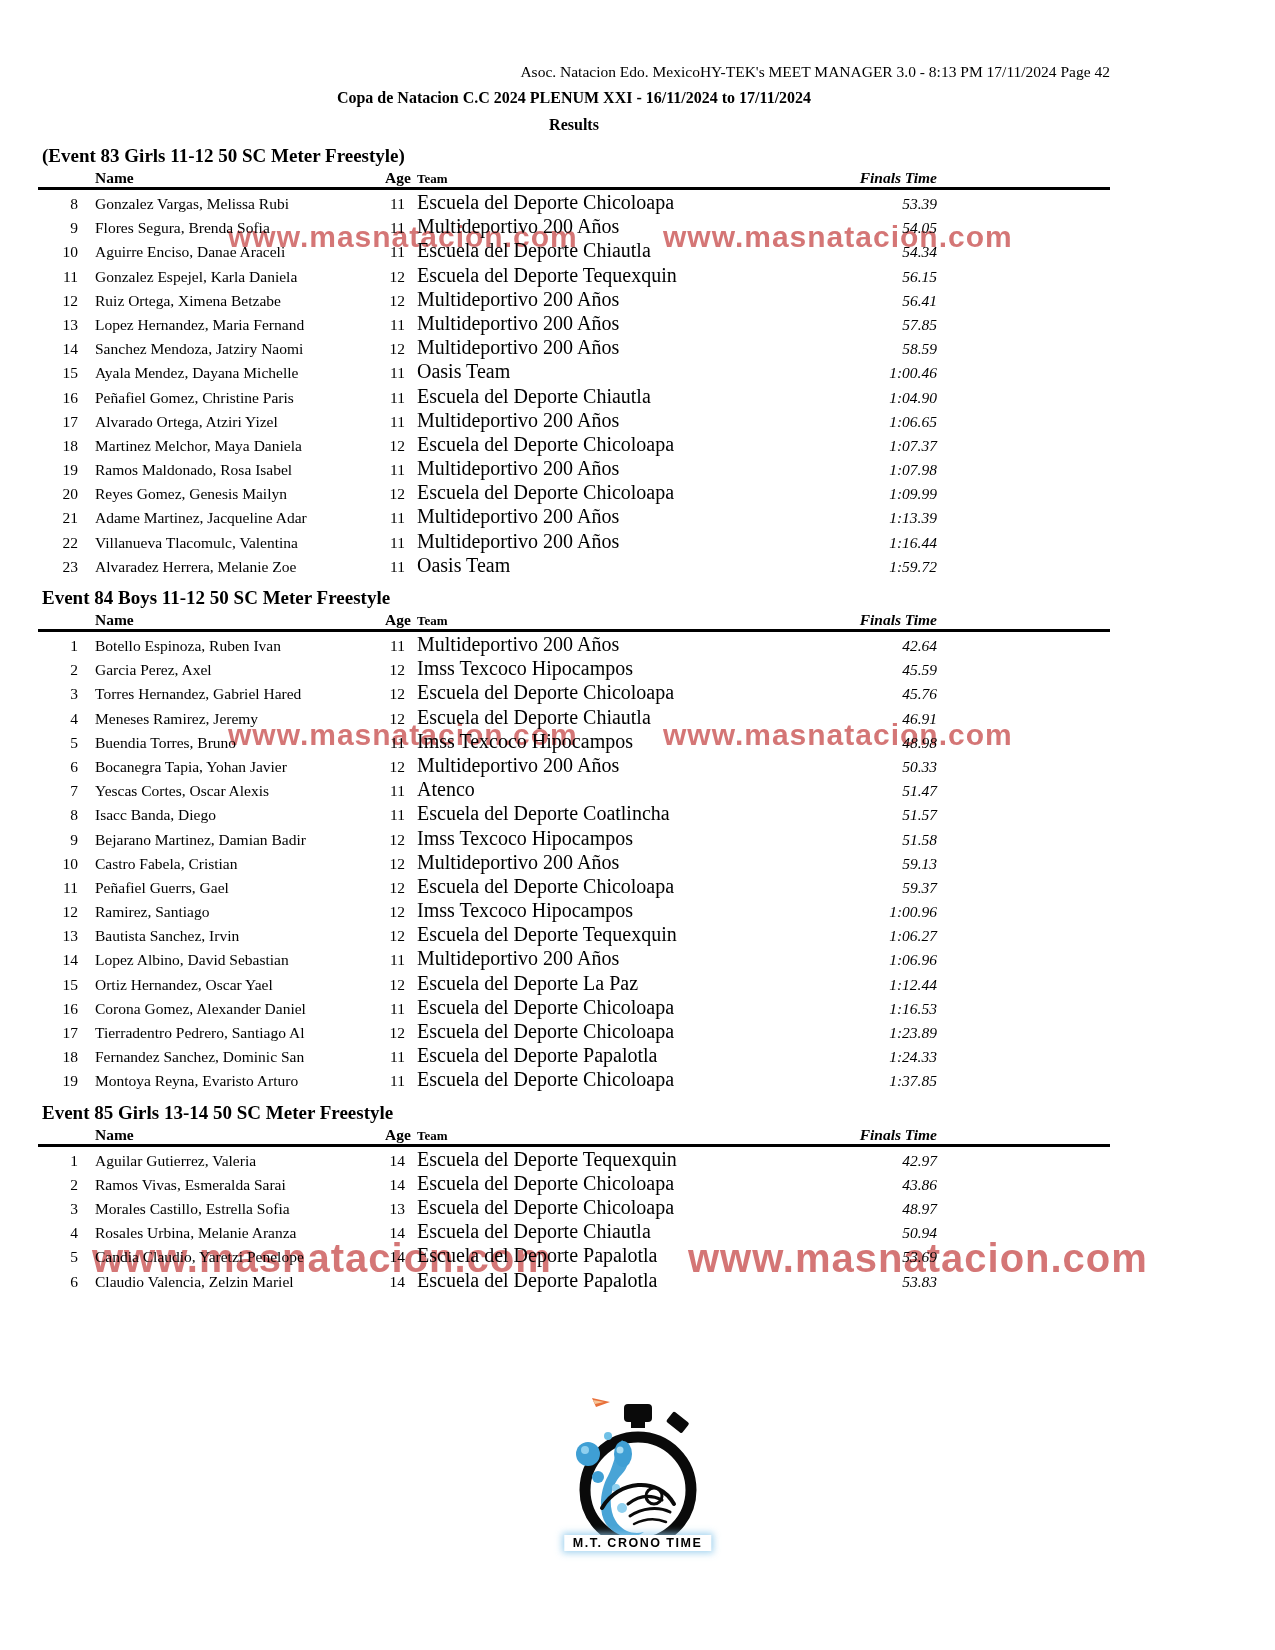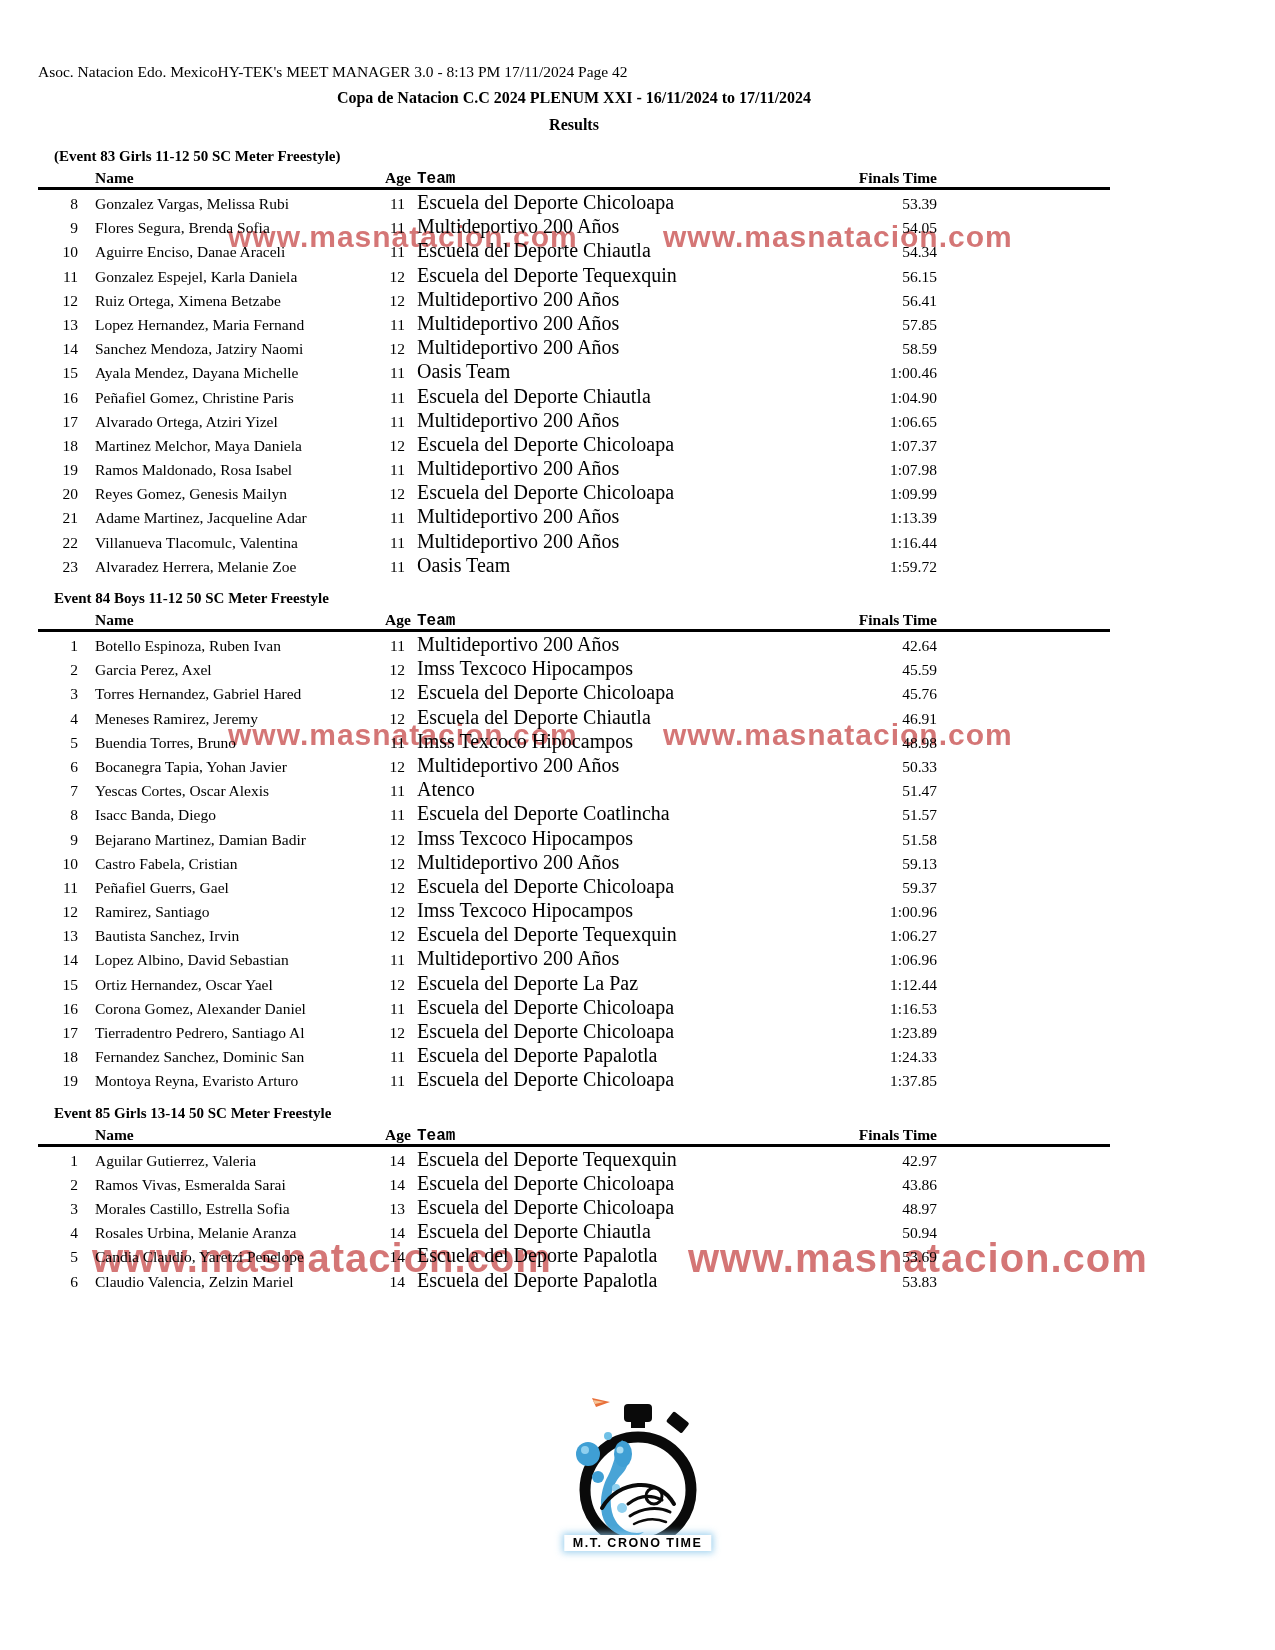--- a/index.html
+++ b/index.html
@@ -23,38 +23,38 @@
     user-select:none;
   }
   .content {
     position:absolute;
     left:38px; top:62px;
     width:1072px;
     z-index:1;
   }
   .topline {
     display:flex;
-    justify-content:flex-start;
+    justify-content:flex-end;
     font-size:15.5px;
     line-height:20px;
   }
   .meet-title, .results-subtitle {
     text-align:center;
     font-weight:bold;
     font-size:16px;
     line-height:20px;
   }
   .meet-title { margin-top:6px; }
   .results-subtitle { margin-top:7px; }
   #events { margin-top:2px; }
   .event-title {
     font-weight:bold;
-    font-size:15px;
+    font-size:19px;
     line-height:20px;
-    margin:11px 0 2px 16px;
+    margin:11px 0 2px 4px;
   }
   .row {
     display:grid;
     grid-template-columns:40px 307px 20px 325px 207px 1fr;
     align-items:baseline;
   }
   .thead.row {
     border-bottom:3px solid #000;
     height:22px;
     line-height:19px;
@@ -63,22 +63,22 @@
   }
   .rows .row {
     height:24.2px;
     line-height:24.2px;
     font-size:15.5px;
   }
   .c-rank { text-align:right; }
   .c-name { padding-left:17px; white-space:nowrap; overflow:hidden; }
   .c-age  { text-align:right; white-space:nowrap; }
   .c-team { padding-left:12px; font-size:20px; white-space:nowrap; overflow:hidden; }
-  .c-time { text-align:right; white-space:nowrap; }
-  .thead .c-team { font-size:16px;font-family:Liberation Mono, monospace; }
+  .c-time { text-align:right; white-space:nowrap;font-style:italic; }
+  .thead .c-team { font-size:13px; }
 
   .logo {
     position:absolute;
     left:570px; top:1392px;
     width:135px; height:165px;
     z-index:1;
   }
   .logo svg { display:block; }
   .logo-caption {
     position:absolute;

